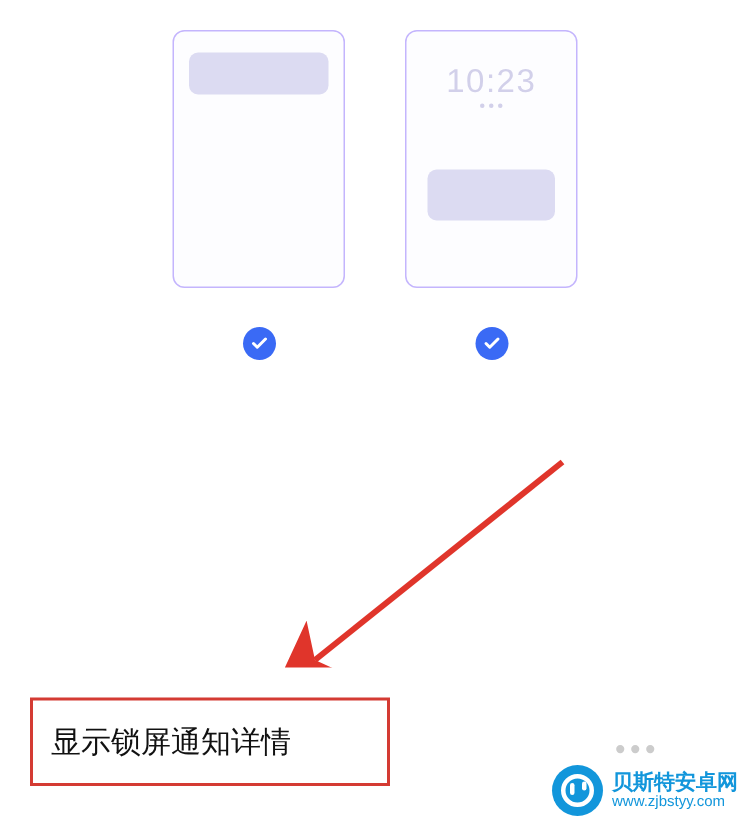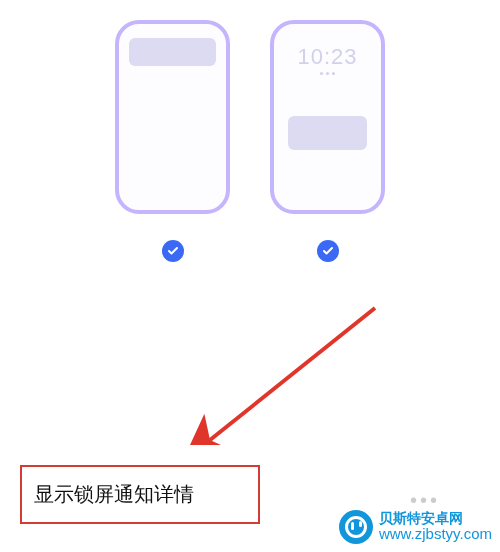--- a/index.html
+++ b/index.html
@@ -1,21 +1,21 @@
 <!DOCTYPE html>
 <html><head>
   <meta charset="utf-8">
   <style>
     * { box-sizing: border-box; margin: 0; padding: 0; }
     body { width: 500px; height: 552px; background: #ffffff; font-family: "PingFang SC", "Microsoft YaHei", sans-serif; position: relative; overflow: hidden; }
     
     .options-row { display: flex; justify-content: center; gap: 40px; padding-top: 20px; }
     .option { display: flex; flex-direction: column; align-items: center; }
     
-    .phone-preview { width: 115px; height: 194px; background: #fdfdff; border: 4px solid #c4b5fd; border-radius: 24px; position: relative; overflow: hidden; }
+    .phone-preview { width: 115px; height: 172px; background: #fdfdff; border: 1px solid #c4b5fd; border-radius: 8px; position: relative; overflow: hidden; }
     .banner-top { position: absolute; top: 14px; left: 10px; right: 10px; height: 28px; background: #dcdbf2; border-radius: 6px; }
     .lock-time { position: absolute; top: 20px; left: 0; right: 0; text-align: center; color: #d2d0ea; font-size: 22px; font-weight: 300; letter-spacing: 1px; }
     .lock-dots { position: absolute; top: 48px; left: 0; right: 0; display: flex; justify-content: center; gap: 3px; }
     .lock-dots span { width: 3px; height: 3px; background: #d2d0ea; border-radius: 50%; }
     .lock-banner { position: absolute; top: 92px; left: 14px; right: 14px; height: 34px; background: #dcdbf2; border-radius: 6px; }
     
     .option-label { margin-top: 18px; font-size: 18px; color: #222; font-family: "KaiTi", "STKaiti", serif; }
     
     .checkmark { margin-top: 26px; width: 22px; height: 22px; background: #3a6af5; border-radius: 50%; display: flex; align-items: center; justify-content: center; }
     .checkmark svg { width: 12px; height: 12px; }
@@ -28,21 +28,21 @@
     .toggle-hint { position: absolute; right: 60px; bottom: 40px; color: #ccc; font-size: 20px; letter-spacing: 3px; }
     
     .watermark { position: absolute; right: 8px; bottom: 8px; display: flex; align-items: center; gap: 6px; }
     .wm-icon { width: 34px; height: 34px; border-radius: 50%; background: #1296db; display: flex; align-items: center; justify-content: center; }
     .wm-icon-inner { width: 22px; height: 22px; border: 3px solid #fff; border-radius: 50%; position: relative; }
     .wm-icon-inner::before, .wm-icon-inner::after { content: ""; position: absolute; background: #fff; }
     .wm-icon-inner::before { width: 3px; height: 8px; top: 3px; left: 3px; border-radius: 2px; }
     .wm-icon-inner::after { width: 3px; height: 6px; top: 2px; right: 2px; border-radius: 2px; }
     .wm-text { display: flex; flex-direction: column; line-height: 1.1; }
     .wm-title { font-size: 14px; font-weight: bold; color: #1296db; }
-    .wm-url { font-size: 15px; color: #1296db; }
+    .wm-url { font-size: 10px; color: #1296db; }
   </style>
 </head>
 <body>
 
 <div class="options-row">
   <div class="option">
     <div class="phone-preview">
       <div class="banner-top"></div>
     </div>
     <div class="checkmark">

